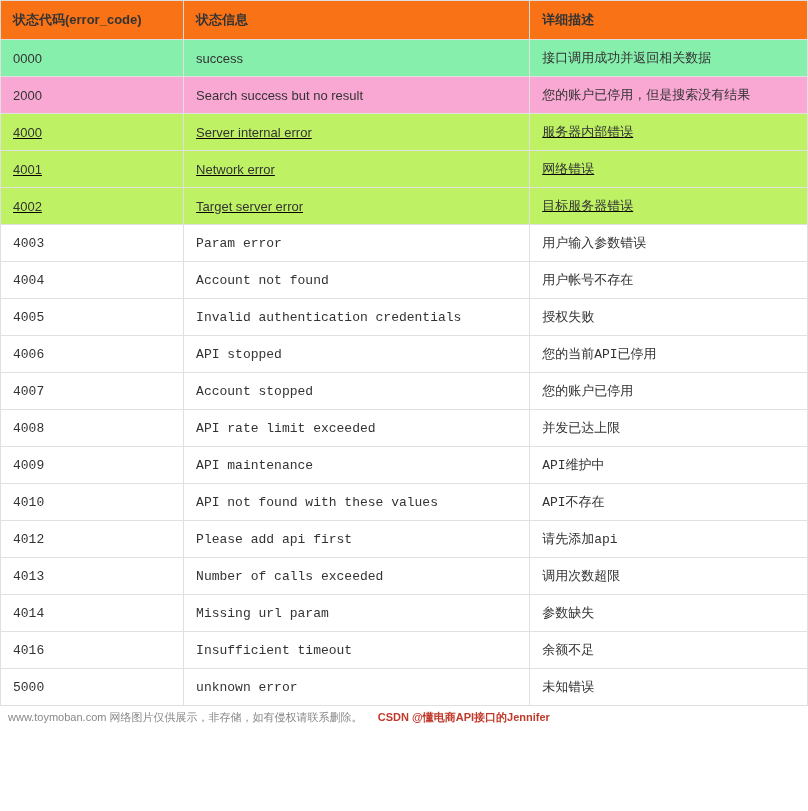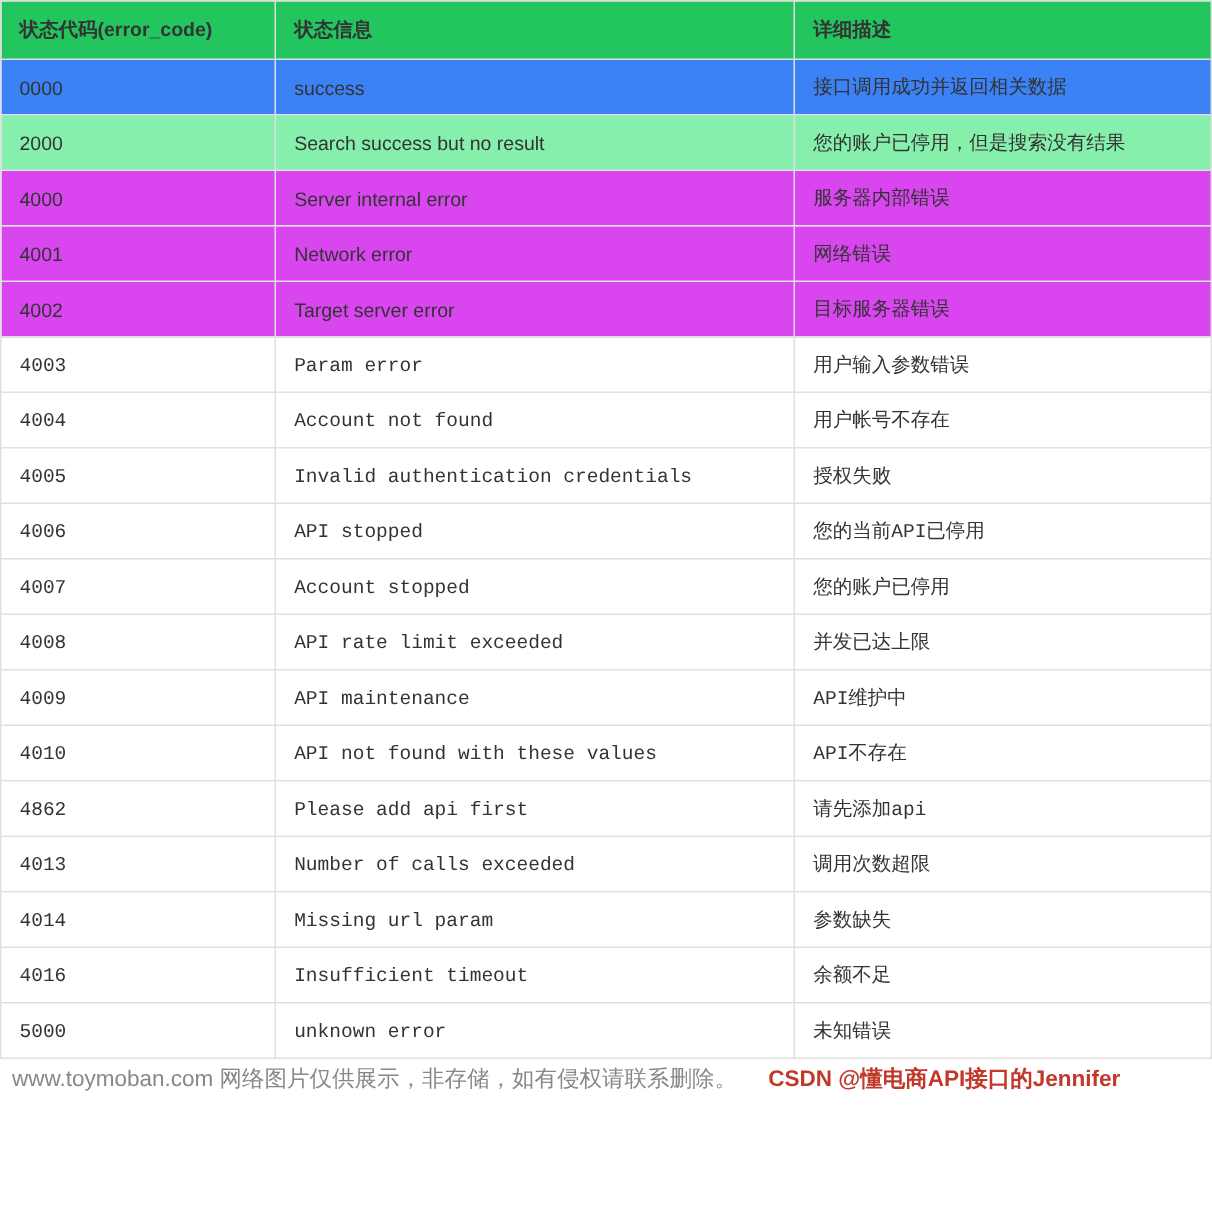--- a/index.html
+++ b/index.html
@@ -7,45 +7,45 @@
       font-family: Arial, sans-serif;
       font-size: 13px;
       background: #fff;
       width: 808px;
     }
     table {
       width: 100%;
       border-collapse: collapse;
     }
     thead tr {
-      background: #22c55e;
+      background: #f97316;
     }
     th {
       padding: 10px 12px;
       text-align: left;
       font-weight: bold;
       font-size: 13px;
       color: #333;
       border: 1px solid #ddd;
     }
     td {
       padding: 9px 12px;
       border: 1px solid #e0e0e0;
       font-size: 13px;
       color: #333;
     }
     .code-cell {
       font-weight: normal;
     }
-    tr.row-green { background-color: #3b82f6; }
-    tr.row-light-green { background-color: #86efac; margin-left: 28px; }
-    tr.row-pink { background-color: #d946ef; }
+    tr.row-green { background-color: #86efac; }
+    tr.row-light-green { background-color: #f9a8d4; margin-left: 28px; }
+    tr.row-pink { background-color: #bef264; text-decoration: underline; }
     tr.row-white { background-color: #ffffff; font-family: Liberation Mono, monospace; }
     .watermark {
-      font-size: 15px;
+      font-size: 11px;
       color: #888;
       padding: 4px 8px;
       text-align: left;
     }
   </style>
 </head>
 <body>
 
 <table>
   <thead>
@@ -115,21 +115,21 @@
         <td class="code-cell">4009</td>
         <td>API maintenance</td>
         <td>API维护中</td>
       </tr>
       <tr class="row-white">
         <td class="code-cell">4010</td>
         <td>API not found with these values</td>
         <td>API不存在</td>
       </tr>
       <tr class="row-white">
-        <td class="code-cell">4862</td>
+        <td class="code-cell">4012</td>
         <td>Please add api first</td>
         <td>请先添加api</td>
       </tr>
       <tr class="row-white">
         <td class="code-cell">4013</td>
         <td>Number of calls exceeded</td>
         <td>调用次数超限</td>
       </tr>
       <tr class="row-white">
         <td class="code-cell">4014</td>

